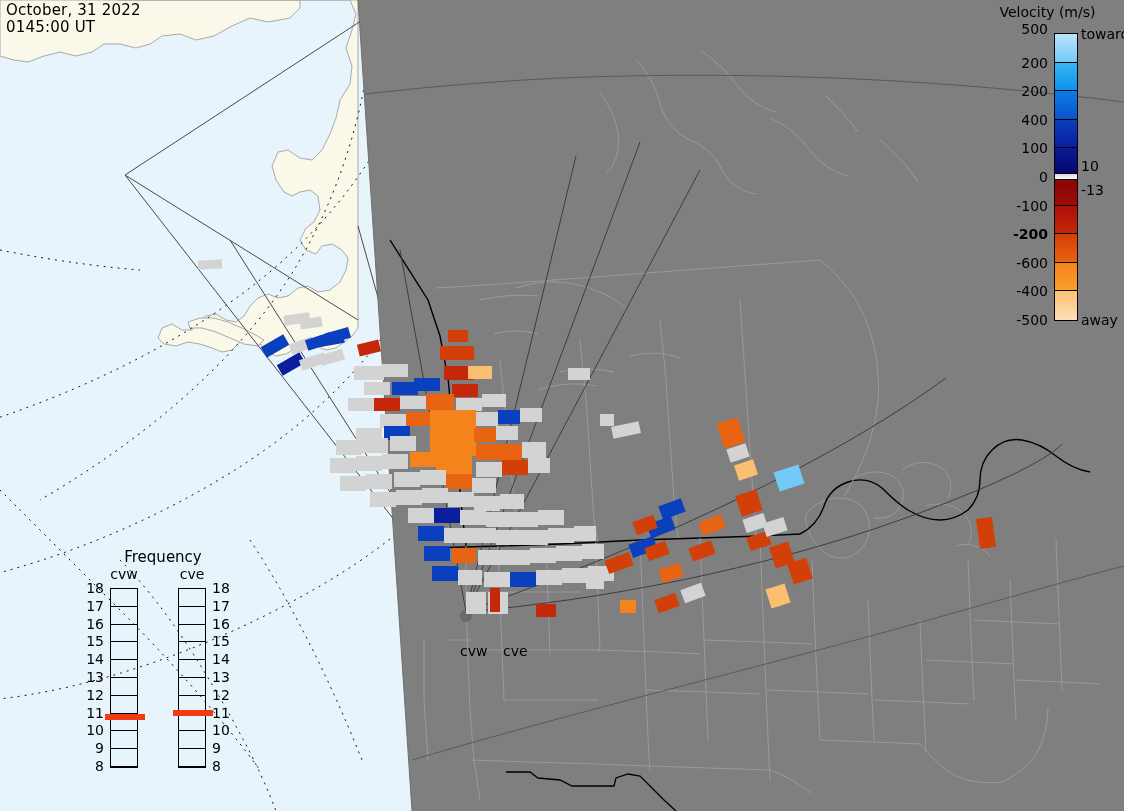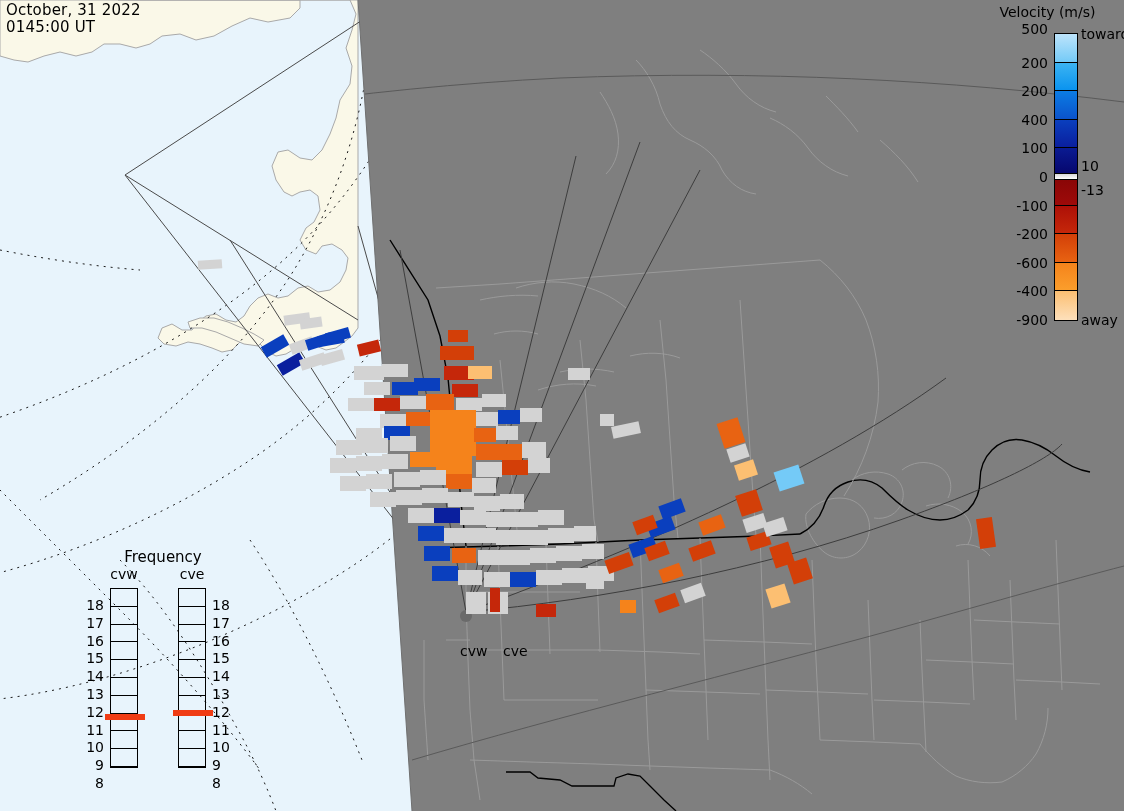--- a/index.html
+++ b/index.html
@@ -37,21 +37,21 @@
   #freq-title{position:absolute;left:0;top:0;width:150px;text-align:center;
               color:#000;font-size:15px;}
   .freq-col{position:absolute;top:18px;}
   .freq-col .fname{position:absolute;top:0;width:40px;text-align:center;
                    color:#000;font-size:14px;left:-6px;}
   .freq-box{position:absolute;top:22px;left:0;width:28px;height:180px;
             border:1px solid #000;box-sizing:border-box;background:transparent;}
   .freq-box .cell{width:100%;box-sizing:border-box;border-bottom:1px solid #000;}
   .freq-box .cell:last-child{border-bottom:none;}
   .freq-mark{position:absolute;height:6px;background:#f03c14;}
-  .freq-labels{position:absolute;top:22px;height:180px;margin-top:17px;}
+  .freq-labels{position:absolute;top:22px;height:180px;}
   .freq-labels span{position:absolute;color:#000;font-size:14px;
                     transform:translateY(-50%);white-space:nowrap;}
   .freq-labels.left span{right:0;text-align:right;}
   .freq-labels.right span{left:0;text-align:left;}
 
   
   .site-label{position:absolute;z-index:35;color:#000;font-size:14px;white-space:nowrap;}
 
   
   #cells{position:absolute;left:0;top:0;width:1124px;height:811px;z-index:20;}
@@ -373,24 +373,24 @@
         <div class="seg" style="height: 28.6px; background: linear-gradient(rgb(252, 191, 114), rgb(253, 224, 187));"></div>
       </div>
     <div id="cbar-ticks">
         <span style="top: 29px;">500</span>
         <span style="top: 62.6px;">200</span>
         <span style="top: 91.2px;">200</span>
         <span style="top: 119.8px;">400</span>
         <span style="top: 148.4px;">100</span>
         <span style="top: 177px;">0</span>
         <span style="top: 205.6px; text-align: right;">-100</span>
-        <span style="top: 234.2px;">-200</span>
+        <span style="top: 234.2px; font-weight: bold;">-200</span>
         <span style="top: 262.8px;">-600</span>
         <span style="top: 291.4px;">-400</span>
-        <span style="top: 320px;">-900</span>
+        <span style="top: 320px;">-500</span>
       </div>
     <div id="cbar-side">
         <span style="top: 34px;">toward</span>
         <span style="top: 165.56px;">10</span>
         <span style="top: 189.87px;">-13</span>
         <span style="top: 320px;">away</span>
       </div>
   </div>
 
   <div id="freq">

